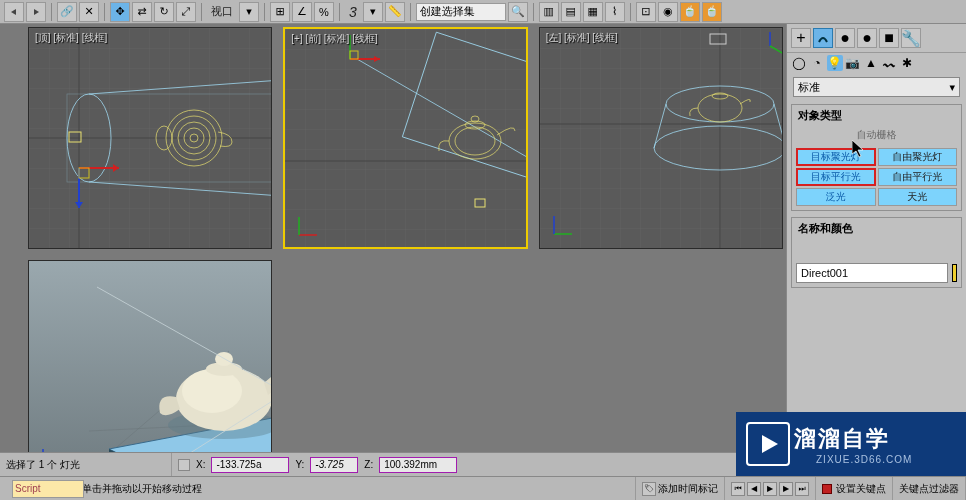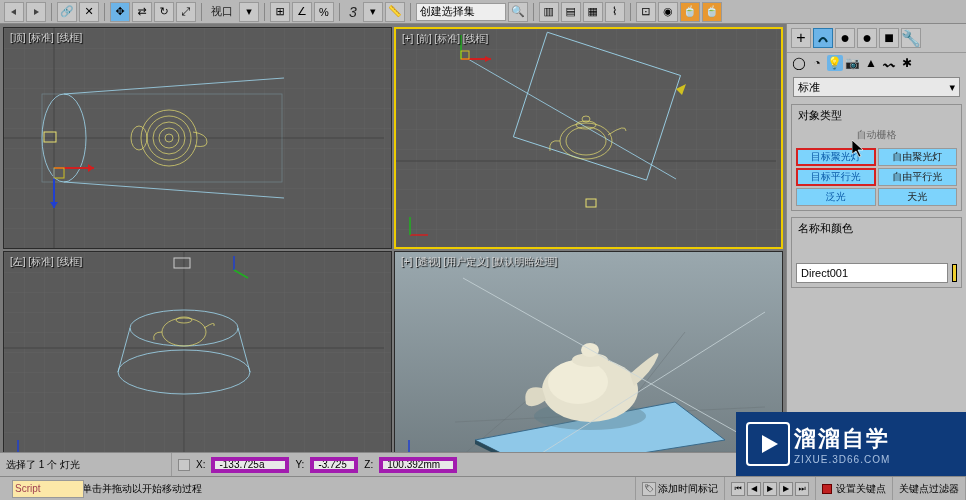--- a/index.html
+++ b/index.html
@@ -9,55 +9,55 @@
   height: 24px; background: #b8b8b8; border-bottom: 1px solid #888;
   display: flex; align-items: center; padding: 0 4px; gap: 2px;
 }
 .tb-btn { width: 20px; height: 20px; background: #c8c8c8; border: 1px solid #999; display: inline-flex; align-items: center; justify-content: center; font-size: 11px; }
 .tb-sep { width: 1px; height: 18px; background: #888; margin: 0 3px; }
 .tb-txt { font-size: 11px; color: #222; padding: 0 4px; }
 .tb-input { height: 18px; background: #eee; border: 1px solid #999; font-size: 11px; padding: 0 3px; }
 
 .main { display: flex; height: 452px; }
 .viewports { flex: 1; position: relative; padding: 3px; }
-.vp-grid { display: grid; grid-template-columns: 1fr 1fr; grid-template-rows: 222px 222px; gap: 2px; height: 100%; }
+.vp-grid { display: grid; grid-template-columns: 1fr 1fr 1fr; grid-template-rows: 222px 222px; gap: 11px; height: 100%; margin-left: 25px; }
 .viewport { background: #5a5a5a; position: relative; border: 1px solid #2a2a2a; overflow: hidden; }
 .viewport.active { border: 2px solid #eecc00; }
 .vp-label { position: absolute; top: 3px; left: 6px; color: #d4d4d4; font-size: 10px; z-index: 10; text-shadow: 1px 1px 1px #000; }
 .vp-render { background: linear-gradient(180deg, #9aa8ae 0%, #6f7b80 100%); }
 .grid-svg { width: 100%; height: 100%; }
 
 .side-panel { width: 180px; background: #c0c0c0; border-left: 1px solid #888; display: flex; flex-direction: column; }
 .icon-row { display: flex; padding: 4px; gap: 2px; border-bottom: 1px solid #999; }
 .icon-btn { width: 20px; height: 20px; background: #c8c8c8; border: 1px solid #999; display: inline-flex; align-items: center; justify-content: center; }
 .icon-btn.active { background: #6cb4e8; border-color: #2a7aaf; }
 .sub-icons { display: flex; padding: 2px 4px; gap: 2px; }
 .sub-ic { width: 16px; height: 16px; display: inline-flex; align-items: center; justify-content: center; font-size: 12px; }
 .sub-ic.sel { background: #6cb4e8; border-radius: 2px; }
 
 .dropdown { margin: 4px 6px; height: 20px; background: #e8e8e8; border: 1px solid #888; font-size: 11px; padding: 2px 4px; display: flex; align-items: center; justify-content: space-between; }
 .panel-section { border: 1px solid #909090; margin: 3px 4px; background: #c0c0c0; }
-.panel-title { font-size: 11px; padding: 3px 6px; background: #c0c0c0; color: #000; }
+.panel-title { font-size: 11px; padding: 3px 6px; background: #c0c0c0; color: #000; font-weight: bold; }
 .type-btns { display: grid; grid-template-columns: 1fr 1fr; gap: 2px; padding: 4px; }
 .type-btn { height: 18px; font-size: 10px; background: #7dd3fc; border: 1px solid #999; display: flex; align-items: center; justify-content: center; color: #222; }
 .type-btn.hl { border: 2px solid #d62020; color: #0a5aa8; position: relative; }
 .autogrid { text-align: center; font-size: 10px; color: #666; padding: 2px 0; }
 .name-field { display: flex; padding: 4px; gap: 4px; align-items: center; margin-top: 20px; }
 .name-input { flex: 1; height: 20px; background: #fff; border: 1px solid #888; font-size: 11px; padding: 0 4px; }
 .color-sw { width: 18px; height: 18px; background: #f0d030; border: 1px solid #000; }
 
 .statusbar { position: absolute; bottom: 0; left: 0; right: 0; height: 24px; background: #b8b8b8; border-top: 1px solid #888; display: flex; align-items: center; font-size: 10px; }
 .status-cell { padding: 0 6px; border-right: 1px solid #999; height: 100%; display: flex; align-items: center; }
-.coord-field { background: #e8e8e8; border: 4px solid #a21caf; padding: 1px 4px; font-size: 10px; width: 78px; height: 16px; }
+.coord-field { background: #e8e8e8; border: 1px solid #a21caf; padding: 1px 4px; font-size: 10px; width: 78px; height: 16px; }
 .mini-btn { width: 14px; height: 14px; background: #c8c8c8; border: 1px solid #888; font-size: 8px; display: inline-flex; align-items: center; justify-content: center; }
 .watermark { position: absolute; right: 0; bottom: 24px; width: 230px; height: 64px; background: #0e3a7a; color: #fff; display: flex; align-items: center; padding: 6px 10px; gap: 4px; }
 .wm-logo { width: 44px; height: 44px; border: 2px solid #fff; border-radius: 4px; display: flex; align-items: center; justify-content: center; }
 .wm-text { display: flex; flex-direction: column; }
 .wm-main { font-size: 22px; font-weight: bold; letter-spacing: 2px; }
-.wm-sub { font-size: 10px; letter-spacing: 1px; color: #a8c0e0; }
+.wm-sub { font-size: 10px; letter-spacing: 1px; color: #a8c0e0; margin-left: 22px; }
 
 .script-box { position: absolute; left: 12px; bottom: 2px; width: 72px; height: 18px; background: #fce8a8; border: 1px solid #999; font-size: 10px; padding: 2px; color: #a04050; }
 .cursor-img { position: absolute; width: 14px; height: 18px; z-index: 200; }
 </style>
 </head>
 <body>
 
 <div class="toolbar-top">
   <span class="tb-btn">
       <svg width="12" height="12">
@@ -208,21 +208,20 @@
             <line x1="0" y1="0" x2="14" y2="8" stroke="#20b020" stroke-width="1.5"></line>
           </g>
           <g transform="translate(14,206)">
             <line x1="0" y1="0" x2="18" y2="0" stroke="#20b020" stroke-width="1.5"></line>
             <line x1="0" y1="0" x2="0" y2="-18" stroke="#2040d0" stroke-width="1.5"></line>
           </g>
         </svg>
       </div>
 
       <div class="viewport vp-render">
-        <div class="vp-label">[+] [透视] [用户定义] [默认明暗处理]</div>
         <svg class="grid-svg">
 
           <g stroke="#6a7478" stroke-width="0.5">
             <line x1="20" y1="200" x2="380" y2="200"></line>
             <line x1="60" y1="170" x2="370" y2="155"></line>
             <line x1="10" y1="215" x2="380" y2="215"></line>
             <path d="M60 210 L200 90"></path>
             <path d="M180 220 L290 80"></path>
           </g>
 

